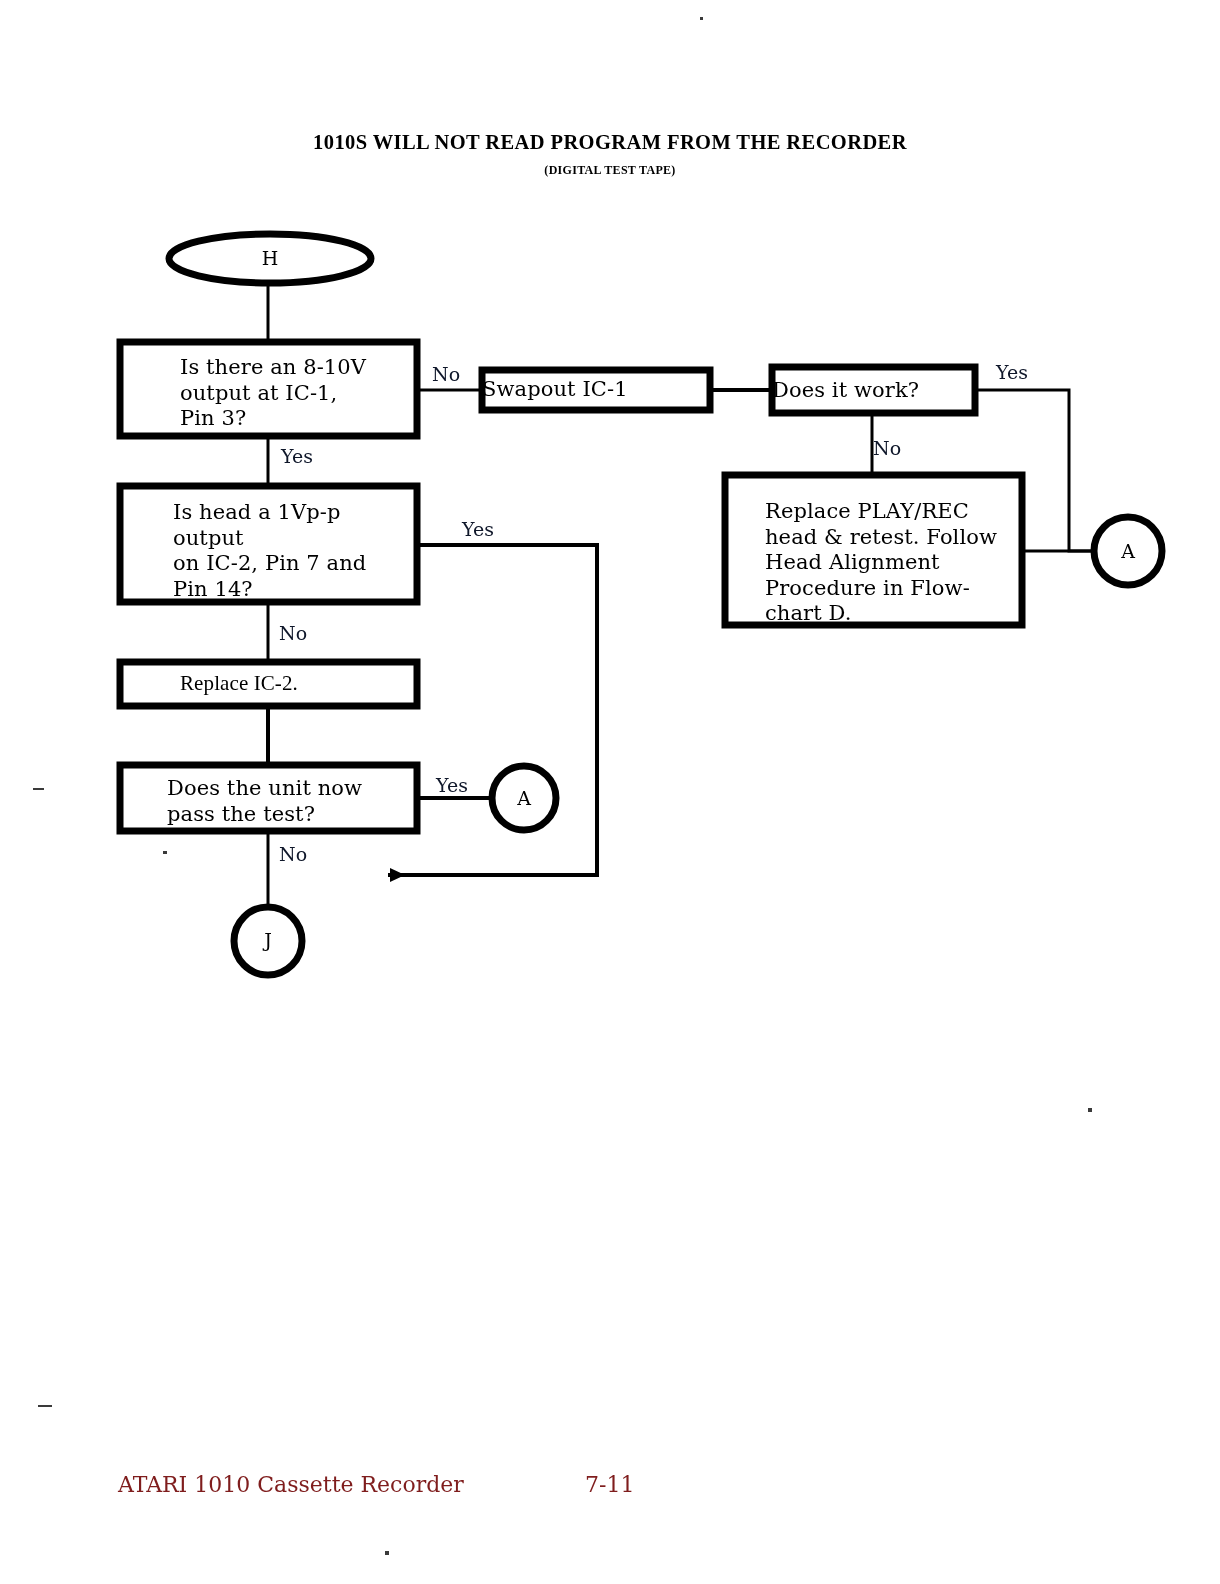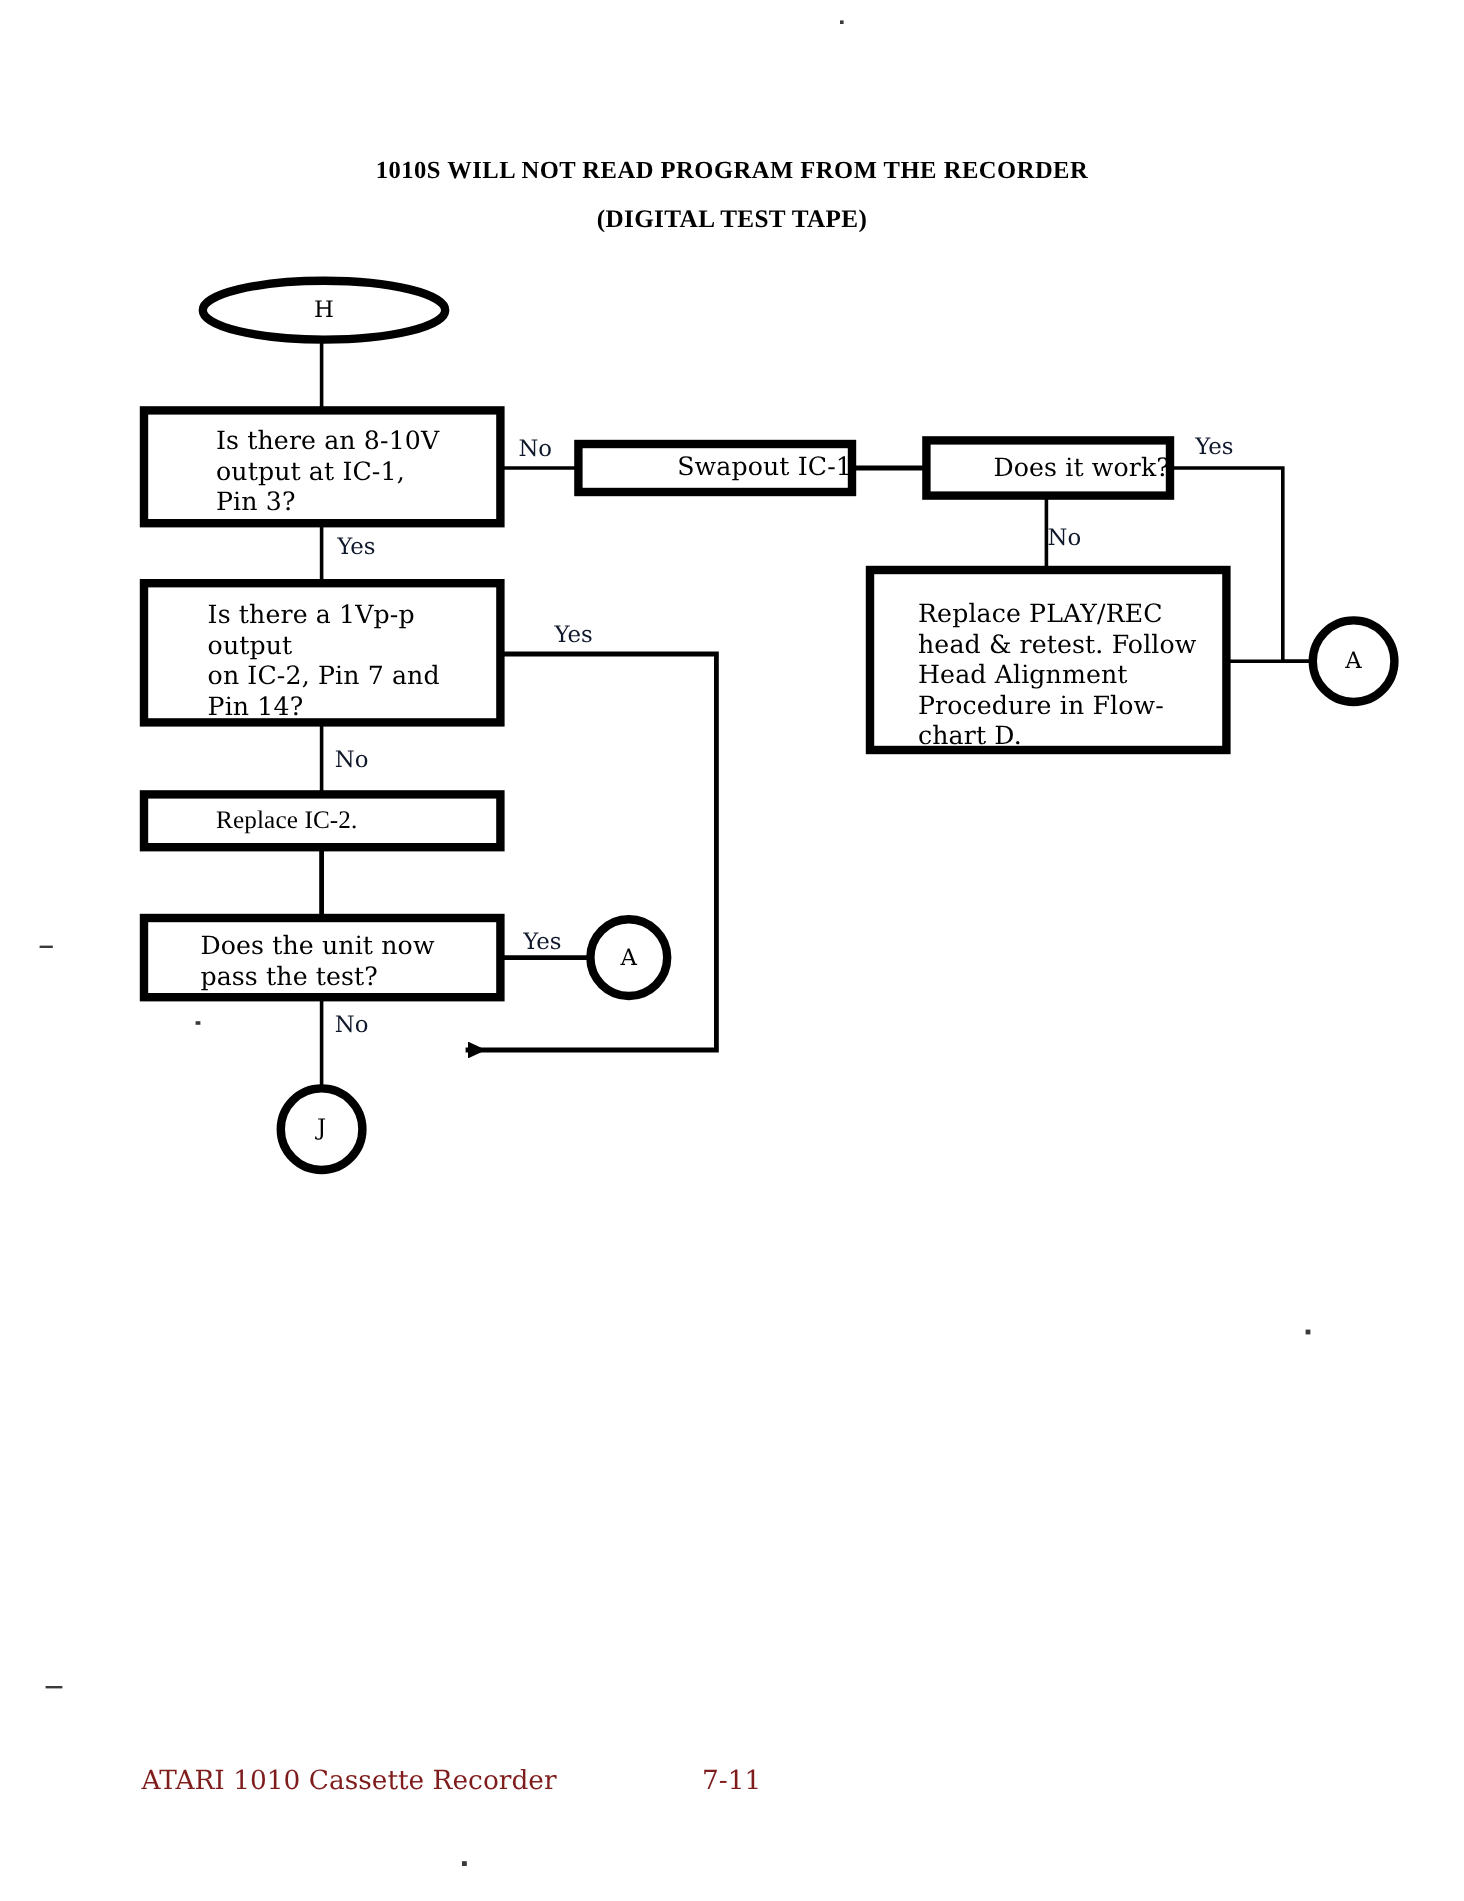--- a/index.html
+++ b/index.html
@@ -19,36 +19,36 @@
     text-align:center;
   }
   .title-line{
     font-family:"Liberation Serif", serif;
     font-weight:bold;
     font-size:20.5px;
     letter-spacing:0.4px;
     line-height:28px;
     white-space:nowrap;
   }
-  .title-line.sub{font-size:21px;letter-spacing:0.3px;margin-top:12px;}
+  .title-line.sub{font-size:12px;letter-spacing:0.3px;}
 
   
   #flow{position:absolute;left:0;top:0;width:1220px;height:1584px;}
 
   
   .node-text{
     position:absolute;
     font-family:"DejaVu Serif", serif;
     font-size:21px;
     line-height:25.5px;
     color:#000;
     white-space:pre;
     letter-spacing:0.1px;
   }
-  .node-text.center{text-align:right;}
+  .node-text.center{text-align:left;}
   .conn-letter{
     position:absolute;
     font-family:"DejaVu Serif", serif;
     font-size:19px;
     text-align:center;
     color:#000;
   }
   .edge-label{
     position:absolute;
     font-family:"DejaVu Serif", serif;
@@ -149,21 +149,21 @@
   <div class="node-text center" style="left:772px;top:378px;width:203px;">Does it work?</div>
 
   <div class="node-text" style="left:765px;top:487px;margin-top:12px;"><span>Replace PLAY/REC</span>
 <span>head &amp; retest. Follow</span>
 <span>Head Alignment</span>
 <span>Procedure in Flow-</span>
 <span>chart D.</span></div>
 
   <div class="conn-letter" style="left:1088px;top:540px;width:80px;">A</div>
 
-  <div class="node-text" style="left:173px;top:500px;"><span>Is there a 1Vp-p</span>
+  <div class="node-text" style="left:173px;top:500px;"><span>Is head a 1Vp-p</span>
 <span>output</span>
 <span>on IC-2, Pin 7 and</span>
 <span>Pin 14?</span></div>
 
   <div class="node-text" style="left:180px;top:671px;font-family:Liberation Serif, serif;">Replace IC-2.</div>
 
   <div class="node-text" style="left:167px;top:776px;"><span>Does the unit now</span>
 <span>pass the test?</span></div>
 
   <div class="conn-letter" style="left:484px;top:787px;width:80px;">A</div>

